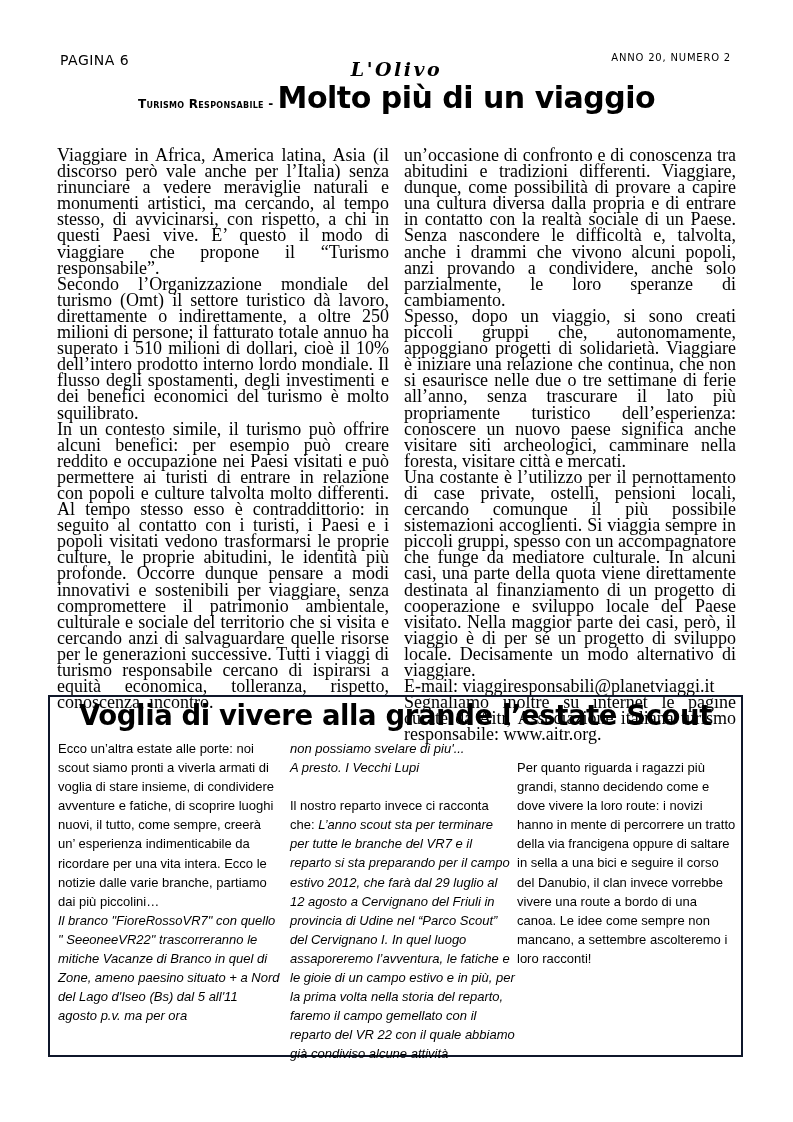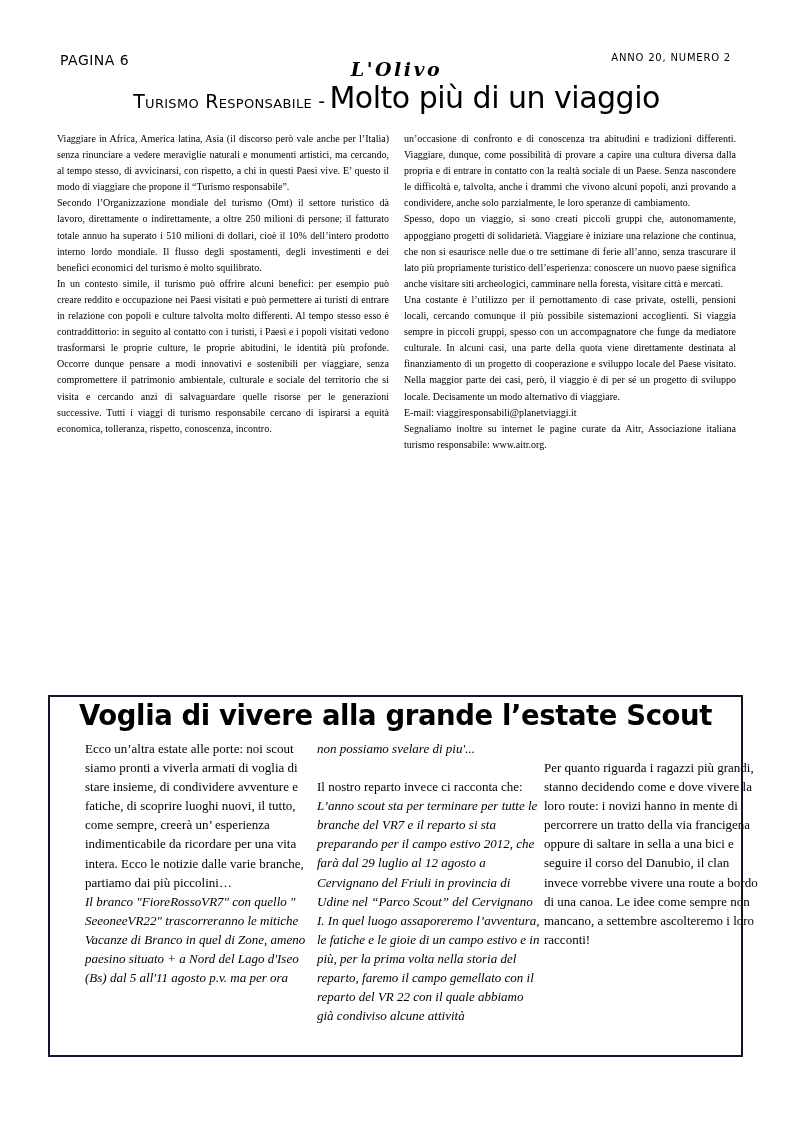--- a/index.html
+++ b/index.html
@@ -1,30 +1,30 @@
 <!DOCTYPE html>
 <html><head>
   <meta charset="utf-8">
   <style>
     html, body { margin: 0; padding: 0; background: #ffffff; }
     body { width: 793px; height: 1122px; position: relative; overflow: hidden; color: #000; }
     .page-header-left { position: absolute; left: 60px; top: 52px; font-family: "DejaVu Sans", sans-serif; font-size: 14px; letter-spacing: 0.5px; }
     .page-header-right { position: absolute; right: 62px; top: 52px; font-family: "DejaVu Sans", sans-serif; font-size: 10px; letter-spacing: 0.8px; }
     .masthead { position: absolute; left: 0; width: 793px; top: 58px; text-align: center; font-family: "DejaVu Serif", serif; font-style: italic; font-weight: bold; font-size: 19px; letter-spacing: 2.5px; }
     .headline { position: absolute; left: 0; width: 793px; top: 80px; text-align: center; white-space: nowrap; }
-    .headline .kicker { font-family: "DejaVu Sans", sans-serif; font-weight: normal; font-size: 19px; font-variant: small-caps; letter-spacing: 0.3px; }
-    .headline .main { font-family: "DejaVu Sans", sans-serif; font-weight: normal; font-size: 30px; letter-spacing: -0.5px; text-align: right; }
-    .col { position: absolute; font-family: "Liberation Serif", serif; font-size: 10px; line-height: 16.1px; text-align: justify; }
+    .headline .kicker { font-family: "DejaVu Sans", sans-serif; font-weight: bold; font-size: 12px; font-variant: small-caps; letter-spacing: 0.3px; }
+    .headline .main { font-family: "DejaVu Sans", sans-serif; font-weight: bold; font-size: 30px; letter-spacing: -0.5px; text-align: right; }
+    .col { position: absolute; font-family: "Liberation Serif", serif; font-size: 18px; line-height: 16.1px; text-align: justify; margin-top: 16px; }
     .col p { margin: 0; }
     .col-1 { left: 57px; width: 332px; top: 131px; }
     .col-2 { left: 404px; width: 332px; top: 131px; }
     .col i { font-style: italic; }
     .scout-box { position: absolute; left: 48px; top: 695px; width: 695px; height: 362px; border: 2px solid #0f172a; box-sizing: border-box; }
     .scout-title { position: absolute; left: 0; width: 100%; top: 2px; text-align: center; font-family: "DejaVu Sans", sans-serif; font-weight: bold; font-size: 27.5px; letter-spacing: -0.4px; white-space: nowrap; }
-    .scol { position: absolute; top: 42px; font-family: Liberation Serif, serif; font-size: 13px; line-height: 19.1px; text-align: left; margin-left: 27px; }
+    .scol { position: absolute; top: 42px; font-family: Liberation Sans, sans-serif; font-size: 13px; line-height: 19.1px; text-align: left; }
     .scol p { margin: 0; }
     .scol .gap { height: 19px; }
     .scol i { font-style: italic; }
     .scol-1 { left: 8px; width: 222px; }
     .scol-2 { left: 240px; width: 225px; }
     .scol-3 { left: 467px; width: 222px; }
   </style>
 </head>
 <body>
 
@@ -54,20 +54,21 @@
 <div class="scout-box">
   <div class="scout-title">Voglia di vivere alla grande l’estate Scout</div>
 
   <div class="scol scol-1">
     <p>Ecco un’altra estate alle porte: noi scout siamo pronti a viverla armati di voglia di stare insieme, di condividere avventure e fatiche, di scoprire luoghi nuovi, il tutto, come sempre, creerà un’ esperienza indimenticabile da ricordare per una vita intera. Ecco le notizie dalle varie branche, partiamo dai più piccolini…</p>
     <p><i id="branco-part1">Il branco "FioreRossoVR7" con quello " SeeoneeVR22" trascorreranno le mitiche Vacanze di Branco in quel di Zone, ameno paesino situato + a Nord del Lago d'Iseo (Bs) dal 5 all'11 agosto p.v. ma per ora </i></p>
   </div>
 
   <div class="scol scol-2">
     <p><i id="branco-part2">non possiamo svelare di piu'...</i></p>
+    <p><i>A presto.  I Vecchi Lupi</i></p>
     <div class="gap"></div>
     <p><span>Il nostro reparto invece ci racconta che: </span><i id="reparto-part1">L’anno scout sta per terminare per tutte le branche del VR7 e il reparto si sta preparando per il campo estivo 2012, che farà dal 29 luglio al 12 agosto a Cervignano del Friuli in provincia di Udine nel “Parco Scout” del Cervignano I. In quel luogo assaporeremo l’avventura, le fatiche e le gioie di un campo estivo e in più, per la prima volta nella storia del reparto, faremo il campo gemellato con il reparto del VR 22 con il quale abbiamo già condiviso alcune attività </i></p>
   </div>
 
   <div class="scol scol-3">
     <div class="gap"></div>
     <p>Per quanto riguarda i ragazzi più grandi, stanno decidendo come e dove vivere la loro route: i novizi hanno in mente di percorrere un tratto della via francigena oppure di saltare in sella a una bici e seguire il corso del Danubio, il clan invece vorrebbe vivere una route a bordo di una canoa. Le idee come sempre non mancano, a settembre ascolteremo i loro racconti!</p>
   </div>
 </div>
 

